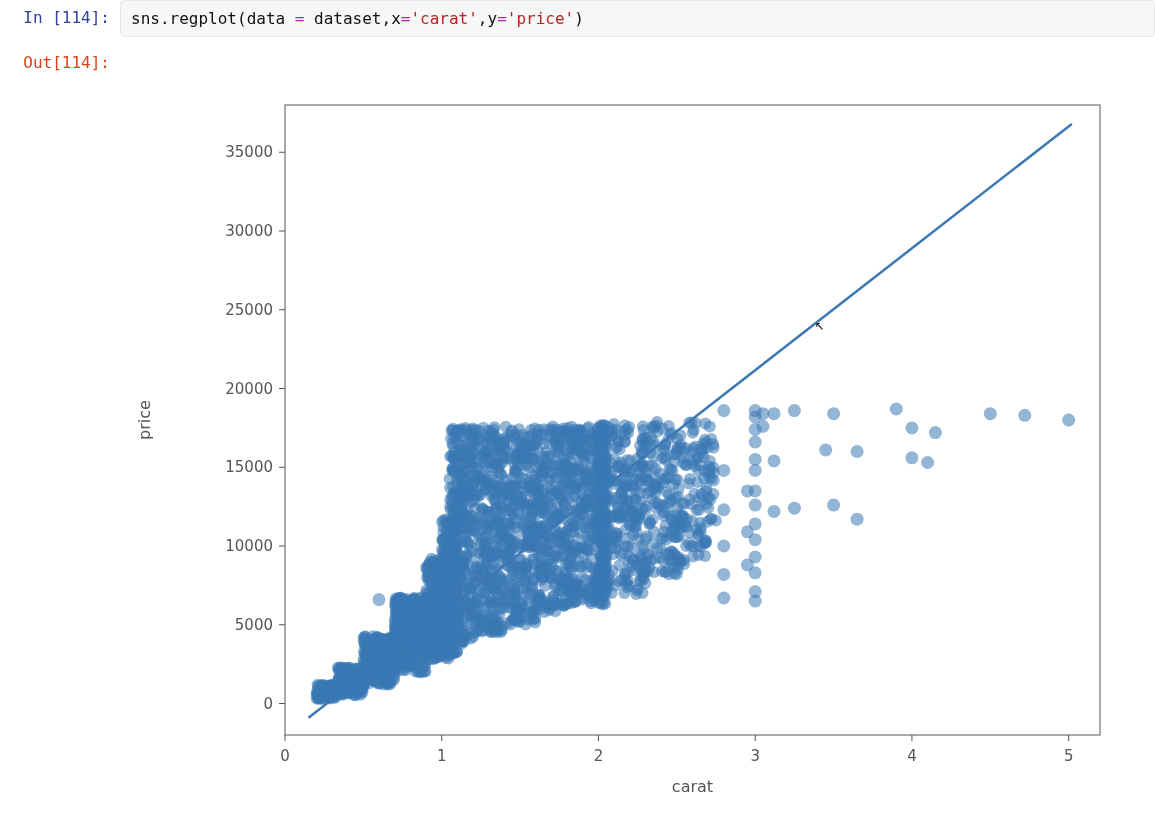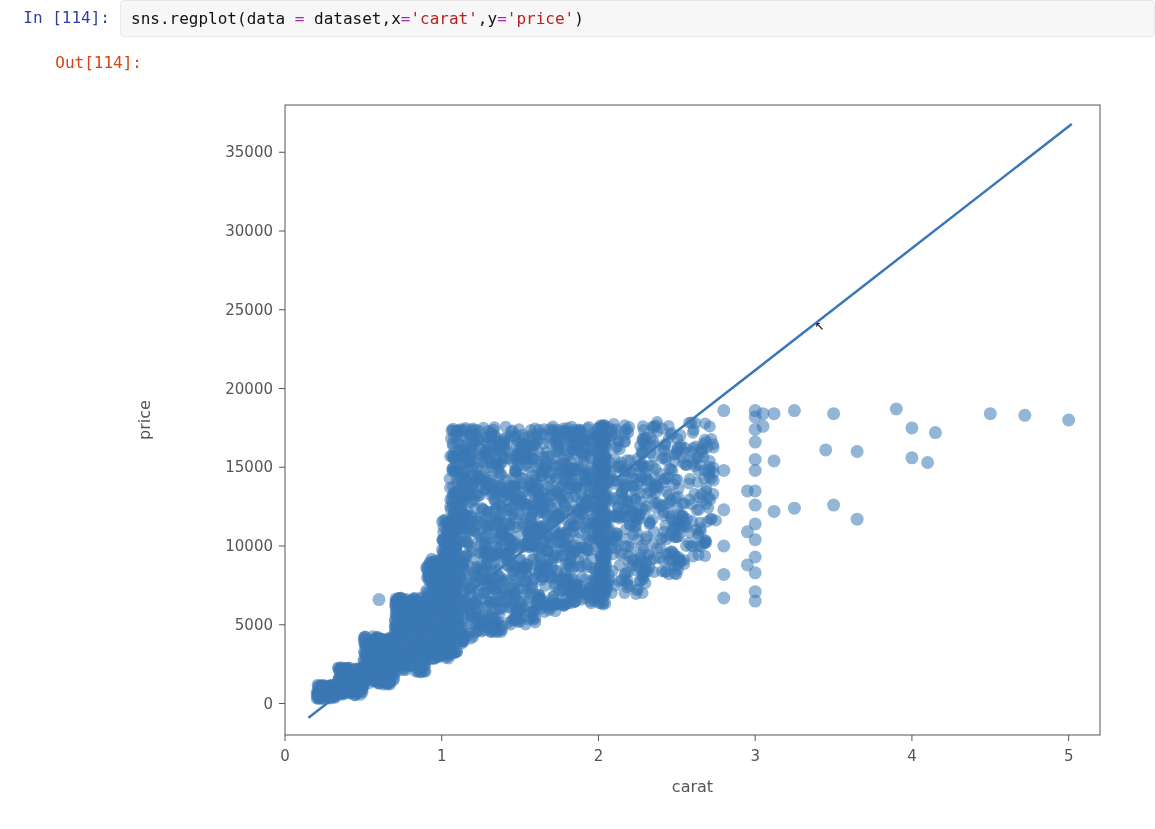--- a/index.html
+++ b/index.html
@@ -1,19 +1,19 @@
 <!DOCTYPE html>
 <html><head>
 <meta charset="utf-8">
 <style>
   html,body{margin:0;padding:0;background:#fff;font-family:"DejaVu Sans Mono","Menlo","Consolas",monospace;font-size:16px;color:#000;}
   .cell{display:flex;align-items:flex-start;}
   .prompt{width:110px;flex:0 0 110px;text-align:right;padding:8px 10px 8px 0;font-family:inherit;white-space:pre;}
   .prompt-in{color:#303F9F;}
-  .prompt-out{color:#d84315;margin-left:32px;}
+  .prompt-out{color:#d84315;}
   .input-area{flex:1;background:#f7f7f7;border:1px solid #e8e8e8;border-radius:4px;padding:8px 10px;font-family:inherit;white-space:pre;overflow-x:auto;}
   .output-area{flex:1;padding:8px 10px;font-family:inherit;white-space:pre;}
   
   .nn{color:#111;}
   .op{color:#a626a4;}
   .str{color:#BA2121;}
   
   .chart-wrap{margin-left:110px;margin-top:10px;}
   svg{display:block;}
   .axis-label{font-family:"DejaVu Sans","Arial",sans-serif;font-size:16px;fill:#555;}

